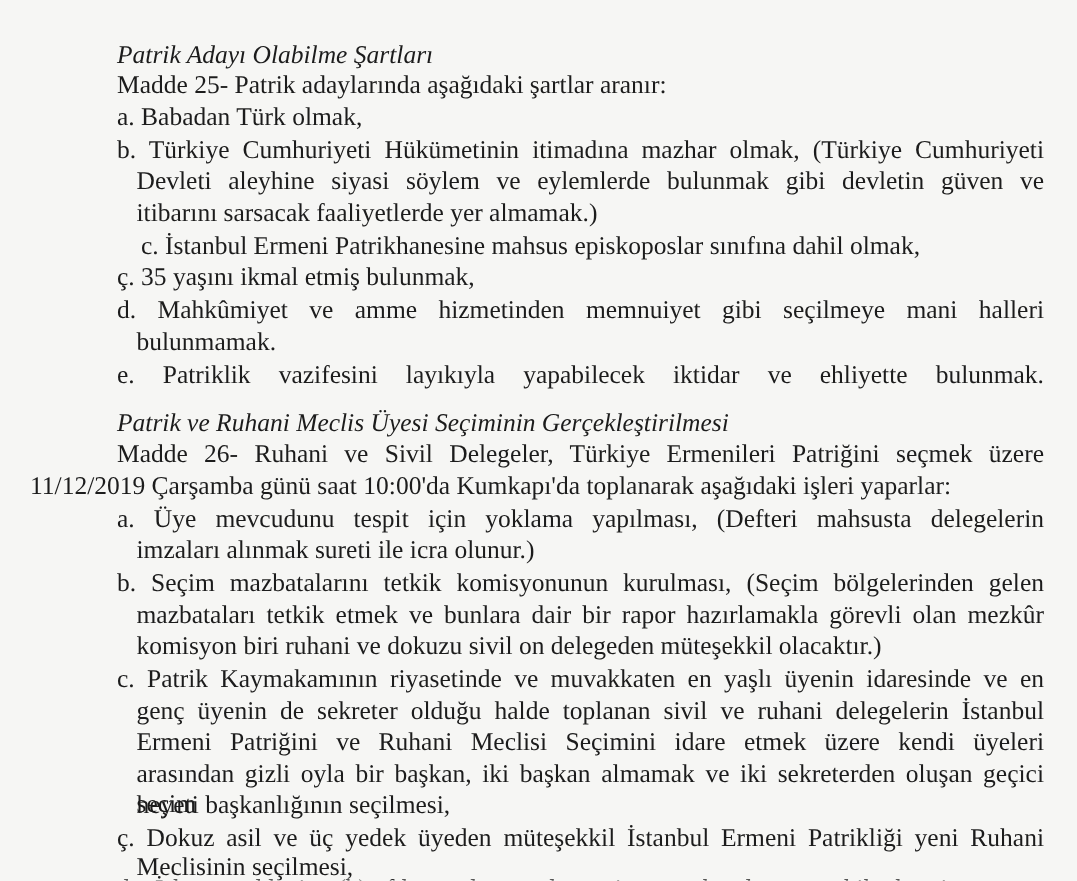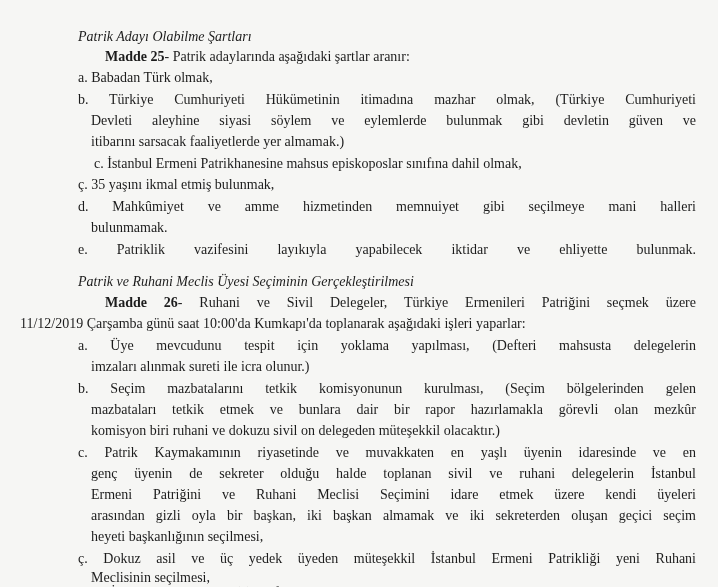--- a/index.html
+++ b/index.html
@@ -4,24 +4,24 @@
 <style>
   html, body { margin:0; padding:0; }
   body {
     width:718px; height:587px; overflow:hidden;
     background:#f6f6f4;
     font-family:"Liberation Serif", "DejaVu Serif", serif;
     color:#1c1c1c;
     position:relative;
   }
   .page { position:absolute; left:0; top:0; width:718px; height:587px; }
-  .ln { position:absolute; white-space:nowrap; font-size:14px; line-height:20px; }
+  .ln { position:absolute; white-space:nowrap; font-size:17px; line-height:20px; }
   .just { text-align:justify; text-align-last:justify; white-space:normal; }
   .it { font-style:italic; }
-  .b { font-weight:bold;margin-left:27px; }
+  .b { font-weight:normal; }
 </style>
 </head>
 <body>
 
 <div class="page">
 
   <div class="ln it" style="left:78px;top:27px;">Patrik Adayı Olabilme Şartları</div>
   <div class="ln" style="left:78px;top:47px;"><span class="b">Madde 25</span><span>- Patrik adaylarında aşağıdaki şartlar aranır:</span></div>
 
   <div class="ln" style="left:78px;top:68px;">a.  Babadan Türk olmak,</div>

